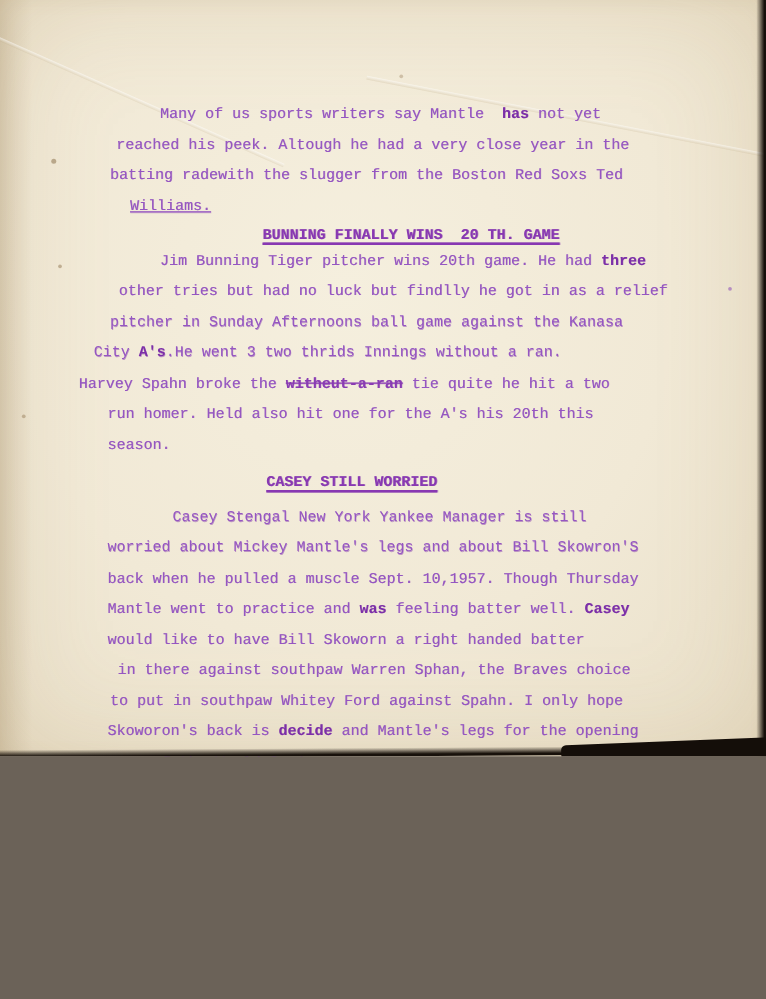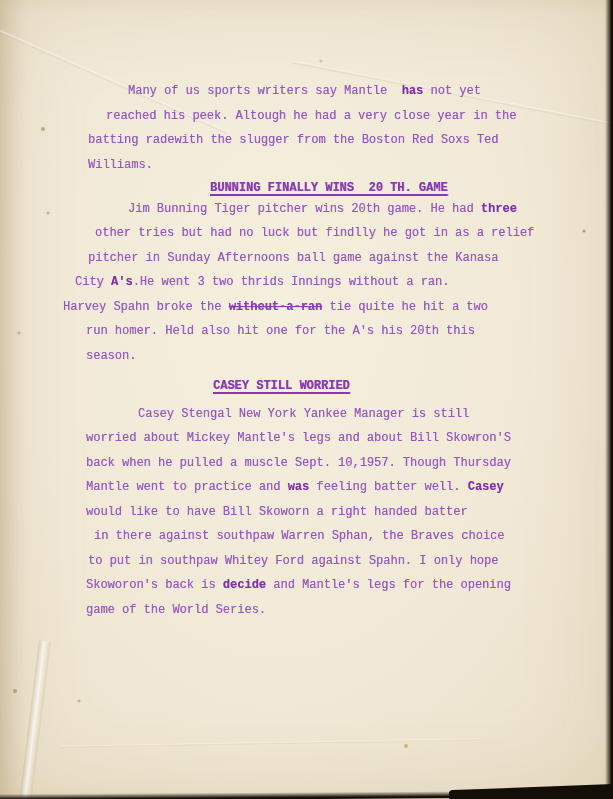--- a/index.html
+++ b/index.html
@@ -2,21 +2,21 @@
 <html><head>
 <meta charset="utf-8">
 <style>
   html,body{margin:0;padding:0;}
   body{
     width:613px;height:799px;overflow:hidden;
     font-family:"Liberation Mono", monospace;
     background:#6b6258;
   }
   #paper{
-    position:relative;width:613px;height:799px;overflow:hidden;
+    position:relative;width:613px;height:605px;overflow:hidden;
     background:radial-gradient(ellipse at 45% 38%, #f5efde 0%, #f1e9d6 55%, #e9dfc8 100%);
     box-shadow:inset 0 0 90px rgba(168,140,92,0.20), inset 0 0 14px rgba(168,140,92,0.12);
   }
   
   .crease{position:absolute;pointer-events:none;}
   #crease-top-left{
     left:-60px;top:70px;width:300px;height:3px;transform:rotate(24deg);
     background:linear-gradient(to bottom, rgba(255,255,255,0.55), rgba(173,150,105,0.18));
   }
   #crease-top-right{
@@ -86,23 +86,23 @@
 <div id="paper">
   <div id="left-shade" class="crease"></div>
   <div id="crease-top-left" class="crease"></div>
   <div id="crease-top-right" class="crease"></div>
   <div id="crease-bottom-left" class="crease"></div>
   <div id="crease-bottom" class="crease"></div>
   <div id="specks"></div>
 
   <div id="doc">
       <div class="line" style="margin-left: 40px;"><span>Many of us sports writers say Mantle  </span><span class="overstrike">has</span><span> not yet</span></div>
-      <div class="line" style="margin-left: 18px;"><span>reached his peek. Altough he had a very close year in the</span></div>
+      <div class="line" style="margin-left: 5px;"><span>reached his peek. Altough he had a very close year in the</span></div>
       <div class="line" style="margin-left: 0px;"><span>batting radewith the slugger from the Boston Red Soxs Ted</span></div>
-      <div class="line" style="margin-left: 0px;"><span>Williams.</span></div>
+      <div class="line" style="margin-left: 16px; text-decoration: underline;"><span>Williams.</span></div>
       <div class="line heading h1" style="margin-left: 122px;">BUNNING FINALLY WINS  20 TH. GAME</div>
       <div class="line" style="margin-left: 40px;"><span>Jim Bunning Tiger pitcher wins 20th game. He had </span><span class="overstrike">three</span></div>
       <div class="line" style="margin-left: 7px;"><span>other tries but had no luck but findlly he got in as a relief</span></div>
       <div class="line" style="margin-left: 0px;"><span>pitcher in Sunday Afternoons ball game against the Kanasa</span></div>
       <div class="line" style="margin-left: -13px;"><span>City </span><span class="overstrike">A's</span><span>.He went 3 two thrids Innings without a ran.</span></div>
       <div class="line" style="margin-left: -25px;"><span>Harvey Spahn broke the </span><span class="struck">witheut-a-ran</span><span> tie quite he hit a two</span></div>
       <div class="line" style="margin-left: -2px;"><span>run homer. Held also hit one for the A's his 20th this</span></div>
       <div class="line" style="margin-left: -2px;"><span>season.</span></div>
       <div class="line heading h2" style="margin-left: 125px;">CASEY STILL WORRIED</div>
       <div class="line" style="margin-left: 50px;"><span>Casey Stengal New York Yankee Manager is still</span></div>

